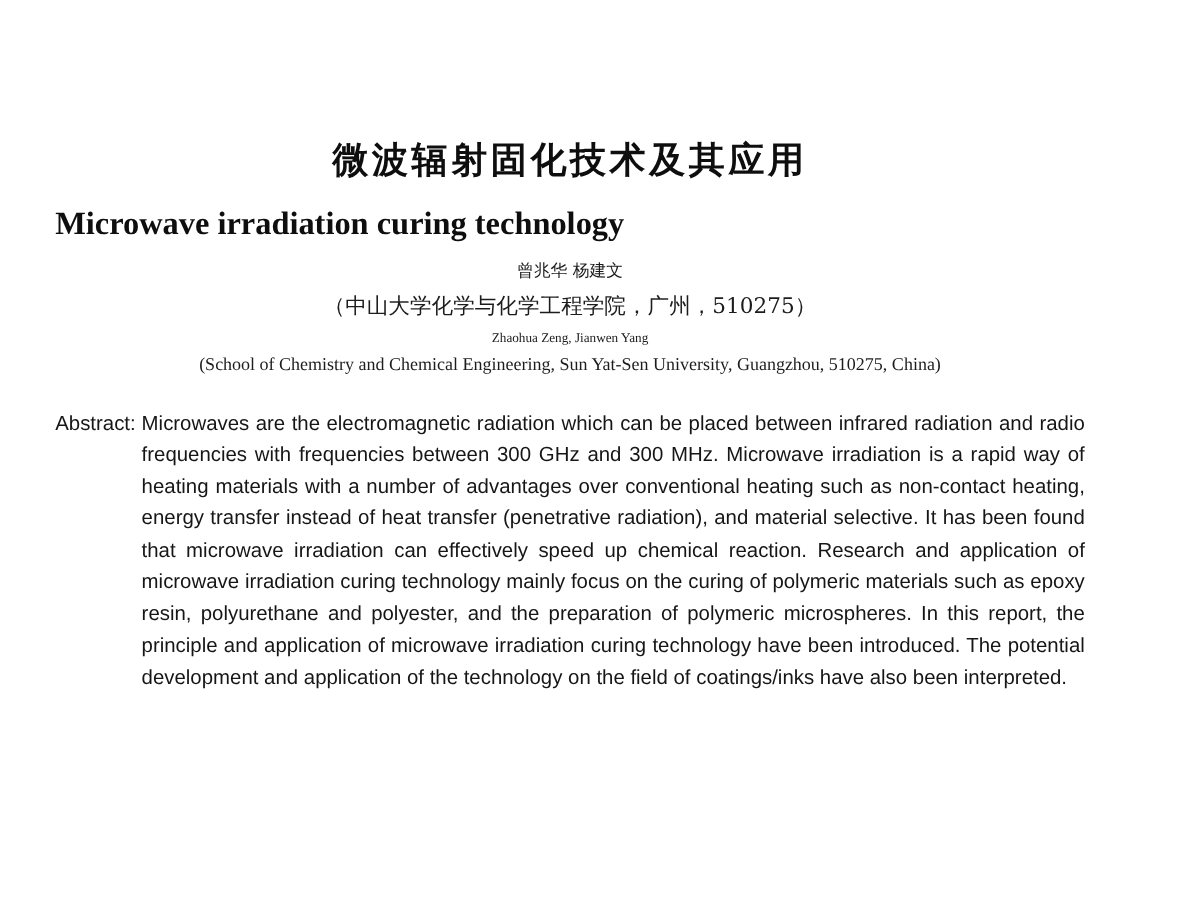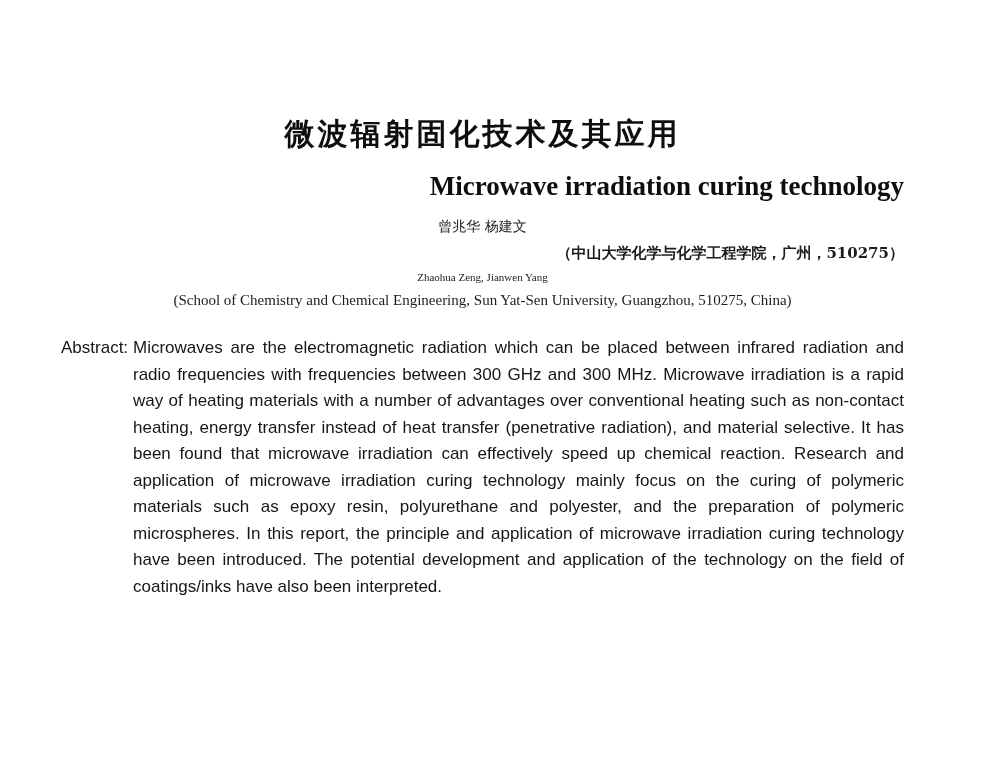--- a/index.html
+++ b/index.html
@@ -12,58 +12,57 @@
     height: 760px;
     overflow: hidden;
     color: #1c1c1c;
     font-family: "Liberation Sans", sans-serif;
     -webkit-font-smoothing: antialiased;
   }
   .page {
     box-sizing: border-box;
     width: 1000px;
     height: 760px;
-    padding: 116px 96px 20px 61px;
+    padding: 116px 96px 20px 46px;
     background: #ffffff;
   }
   .title-zh {
     margin: 0 0 18px 0;
     text-align: center;
     font-family: "DejaVu Serif", "Liberation Serif", serif;
     font-weight: 700;
     font-size: 30px;
     line-height: 1.2;
     letter-spacing: 3px;
     color: #0e0e0e;
   }
   .title-en {
     margin: 10px 0 15px 0;
-    text-align: right;
+    text-align: left;
     font-family: "Liberation Serif", serif;
     font-weight: 700;
     font-size: 27px;
     line-height: 1.2;
     color: #0e0e0e;
   }
   .authors-zh {
     margin: 0 0 5px 0;
     text-align: center;
     font-family: "DejaVu Serif", "Liberation Serif", serif;
     font-size: 14px;
     line-height: 1.4;
     color: #1c1c1c;
   }
   .affil-zh {
     margin: 0 0 5px 0;
-    text-align: right;
+    text-align: center;
     font-family: "DejaVu Serif", "Liberation Serif", serif;
-    font-size: 15px;
+    font-size: 18px;
     line-height: 1.5;
     color: #1c1c1c;
-    font-weight: bold;
   }
   .authors-en {
     margin: 0 0 3px 0;
     text-align: center;
     font-family: "Liberation Serif", serif;
     font-size: 11px;
     line-height: 1.5;
     color: #1c1c1c;
   }
   .affil-en {

